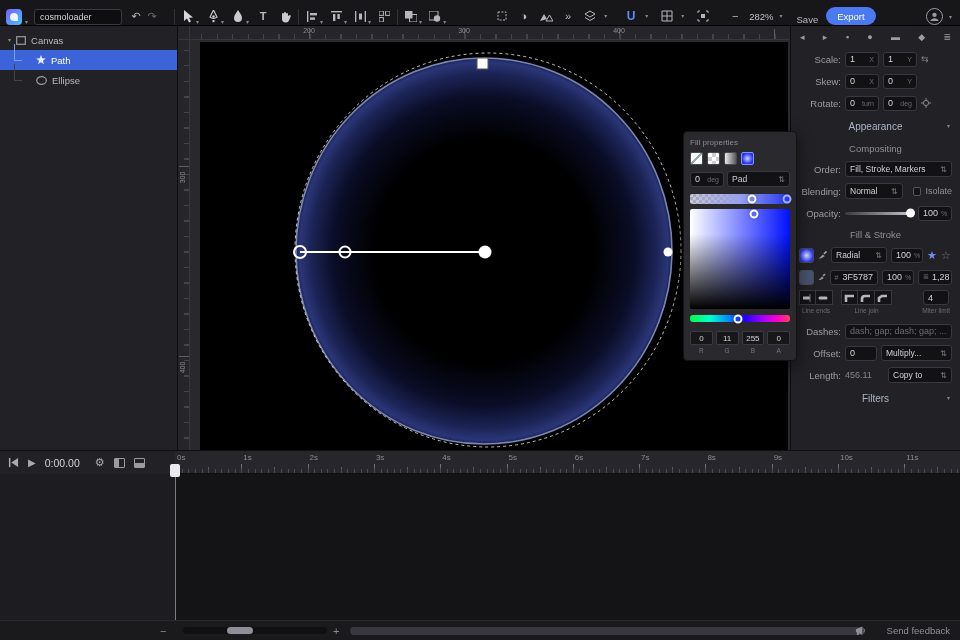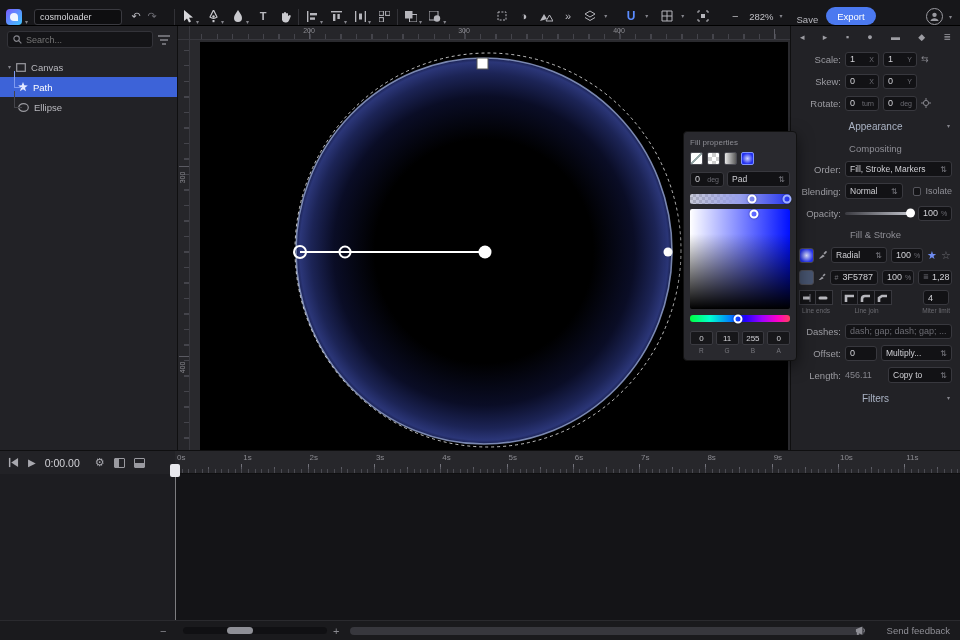--- a/index.html
+++ b/index.html
@@ -26,21 +26,21 @@
   .sidebar { left:0; top:26px; width:178px; height:424px; background:#222226; border-right:1px solid #0f0f10; z-index:20; }
   .tabs { height:26px; display:flex; align-items:center; border-bottom:1px solid #141416; position:relative; }
   .tab { padding:0 12px; height:100%; display:flex; align-items:center; font-size:10px; color:#8a8a90; }
   .tab.active { background:#2b2b30; color:#e8e8ec; }
   .collapse { position:absolute; right:6px; font-size:12px; color:#85858c; }
   .search-row { display:flex; align-items:center; gap:5px; padding:5px 7px; }
   .search-box { flex:1; height:17px; background:#141417; border:1px solid #333339; border-radius:3px; display:flex; align-items:center; padding:0 5px; gap:4px; }
   .search-box input { flex:1; background:transparent; border:none; outline:none; color:#c7c7cc; font-size:9px; font-family:"Liberation Sans",sans-serif; }
   .tree { padding-top:4px; }
   .trow { height:20px; display:flex; align-items:center; gap:5px; font-size:9.5px; color:#b9b9bf; padding-left:8px; }
-  .trow.child { padding-left:18px; position:relative; }
+  .trow.child { padding-left:36px; position:relative; }
   .trow.child::before { content:""; position:absolute; left:14px; top:-6px; width:7px; height:16px; border-left:1px solid #44444a; border-bottom:1px solid #44444a; }
   .trow.selected { background:#3d63d8; color:#fff; }
   .trow.selected::before { border-color:#7e9af0; }
 
   
   .canvas-area { left:178px; top:26px; width:612px; height:424px; background:#29292d; overflow:hidden; }
   .hruler { position:absolute; left:12px; top:0; right:0; height:14px; background:#26262a; border-bottom:1px solid #38383e;
     background-image:
       repeating-linear-gradient(90deg,#44444b 0 1px,transparent 1px 15.5px),
       repeating-linear-gradient(90deg,#5a5a62 0 1px,transparent 1px 155px);
@@ -274,32 +274,20 @@
       <svg class="glyph" width="11" height="11" viewBox="0 0 12 12">
           <circle cx="6" cy="4.2" r="2.4" fill="#9a9aa0"></circle>
           <path d="M1.5 11 a4.8 4.8 0 0 1 9 0 Z" fill="#9a9aa0"></path>
         </svg>
     </span>
     <span class="caret">▾</span>
   </div>
 </div>
 
 <div class="abs sidebar">
-  <div class="search-row">
-    <span class="search-box">
-      <svg class="glyph" width="9" height="9" viewBox="0 0 10 10">
-          <circle cx="4" cy="4" r="3" fill="none" stroke="#85858c" stroke-width="1.3"></circle>
-          <line x1="6.3" y1="6.3" x2="9.3" y2="9.3" stroke="#85858c" stroke-width="1.3"></line>
-        </svg>
-      <input placeholder="Search..." style="">
-    </span>
-    <svg class="glyph" width="12" height="10" viewBox="0 0 12 10">
-        <path d="M0 1 h12 M2 5 h8 M4 9 h4" stroke="#85858c" stroke-width="1.4"></path>
-      </svg>
-  </div>
   <div class="tree">
     <div class="trow">
       <span class="caret">▾</span>
       <svg class="glyph" width="10" height="9" viewBox="0 0 10 9">
           <rect x="0.7" y="0.7" width="8.6" height="7.6" fill="none" stroke="#9a9aa0" stroke-width="1.2"></rect>
         </svg>
       <span>Canvas</span>
     </div>
     <div class="trow child selected">
       <svg class="glyph" width="10" height="10" viewBox="0 0 10 10">

